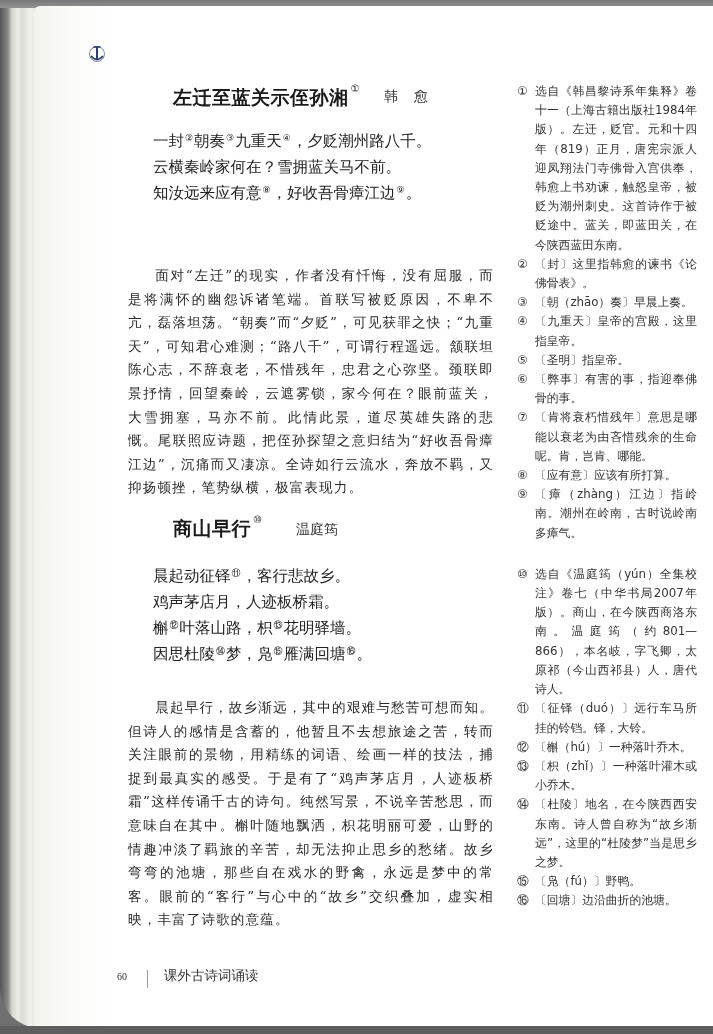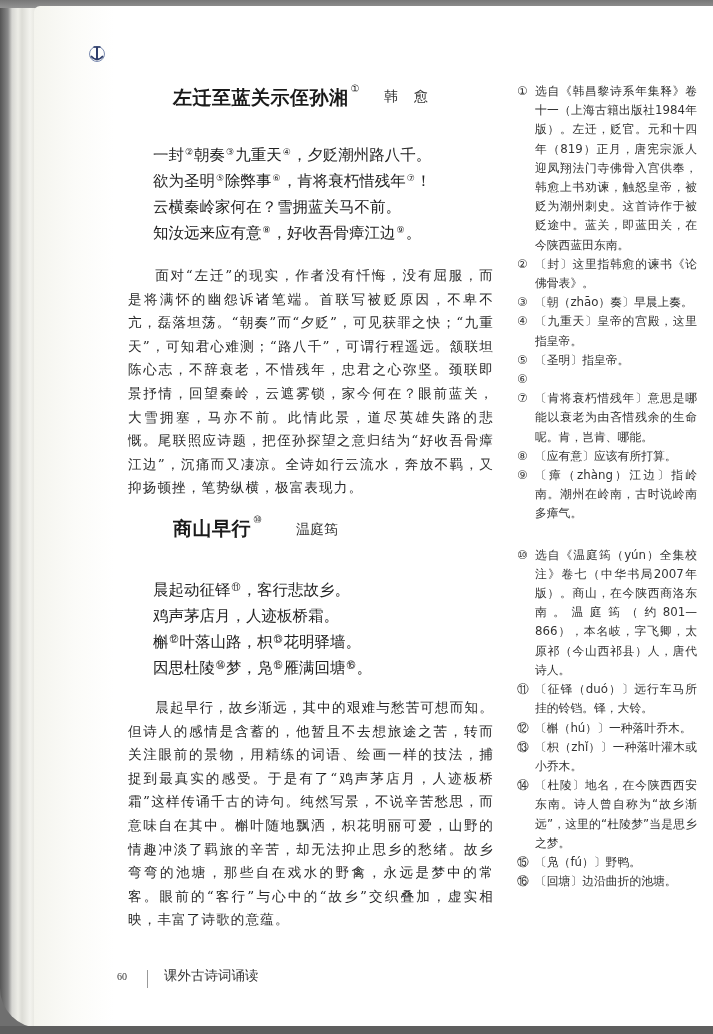--- a/index.html
+++ b/index.html
@@ -26,21 +26,21 @@
   .logo svg { width:22px; height:22px; }
 
   .poem-title {
     position:absolute; font-family:"Liberation Serif","DejaVu Serif",serif;
     font-size:19px; font-weight:bold; color:#1a1a1a; letter-spacing:0.5px;
   }
   .poem-title sup { font-size:10px; font-weight:normal; vertical-align:top; position:relative; top:-2px; margin-left:2px; }
   .author { position:absolute; font-size:14px; color:#333; letter-spacing:0; }
   .author.spaced { letter-spacing:16px; }
 
-  .poem-lines { position:absolute; font-size:15.5px; line-height:26px; color:#222; font-family:"DejaVu Sans","Liberation Sans",sans-serif;margin-top:14px; }
+  .poem-lines { position:absolute; font-size:15.5px; line-height:26px; color:#222; font-family:"DejaVu Sans","Liberation Sans",sans-serif; }
   .poem-lines .line { white-space:nowrap; }
   .poem-lines sup { font-size:9px; vertical-align:top; position:relative; top:-3px; margin:0 1px; }
 
   .commentary {
     position:absolute; font-size:13.6px; line-height:23.6px; color:#2a2a2a;
     text-align:justify; letter-spacing:1.1px;
     font-family:"DejaVu Serif","Liberation Serif",serif;
   }
   .commentary p { margin:6px; text-indent:2em; }
 
@@ -76,21 +76,20 @@
   </svg>
 </div>
 
 <div class="poem-title" style="left:173px; top:85px;">
   <span>左迁至蓝关示侄孙湘</span><sup>①</sup>
 </div>
 <div class="author spaced" style="left:384px; top:88px;">韩愈</div>
 
 <div class="poem-lines" id="poem0-lines" style="left:153px; top:128px;">
     <div class="line"><span>一封</span><sup>②</sup><span>朝奏</span><sup>③</sup><span>九重天</span><sup>④</sup><span>，夕贬潮州路八千。</span></div>
-    <div class="line"><span>欲为圣明</span><sup>⑤</sup><span>除弊事</span><sup>⑥</sup><span>，肯将衰朽惜残年</span><sup>⑦</sup><span>！</span></div>
     <div class="line"><span>云横秦岭家何在？雪拥蓝关马不前。</span></div>
     <div class="line"><span>知汝远来应有意</span><sup>⑧</sup><span>，好收吾骨瘴江边</span><sup>⑨</sup><span>。</span></div>
   </div>
 
 <div class="commentary" style="left:122px; top:258px; width:378px;">
   <p>面对“左迁”的现实，作者没有忏悔，没有屈服，而是将满怀的幽怨诉诸笔端。首联写被贬原因，不卑不亢，磊落坦荡。“朝奏”而“夕贬”，可见获罪之快；“九重天”，可知君心难测；“路八千”，可谓行程遥远。颔联坦陈心志，不辞衰老，不惜残年，忠君之心弥坚。颈联即景抒情，回望秦岭，云遮雾锁，家今何在？眼前蓝关，大雪拥塞，马亦不前。此情此景，道尽英雄失路的悲慨。尾联照应诗题，把侄孙探望之意归结为“好收吾骨瘴江边”，沉痛而又凄凉。全诗如行云流水，奔放不羁，又抑扬顿挫，笔势纵横，极富表现力。</p>
 </div>
 
 <div class="poem-title" style="left:173px; top:516px;text-align:right;">
   <span>商山早行</span><sup>⑩</sup>
@@ -124,20 +123,21 @@
     <div class="note">
       <span class="num">④</span>
       <span class="txt">〔九重天〕皇帝的宫殿，这里指皇帝。</span>
     </div>
     <div class="note">
       <span class="num">⑤</span>
       <span class="txt">〔圣明〕指皇帝。</span>
     </div>
     <div class="note">
       <span class="num">⑥</span>
+      <span class="txt">〔弊事〕有害的事，指迎奉佛骨的事。</span>
     </div>
     <div class="note">
       <span class="num">⑦</span>
       <span class="txt">〔肯将衰朽惜残年〕意思是哪能以衰老为由吝惜残余的生命呢。肯，岂肯、哪能。</span>
     </div>
     <div class="note">
       <span class="num">⑧</span>
       <span class="txt">〔应有意〕应该有所打算。</span>
     </div>
     <div class="note">

